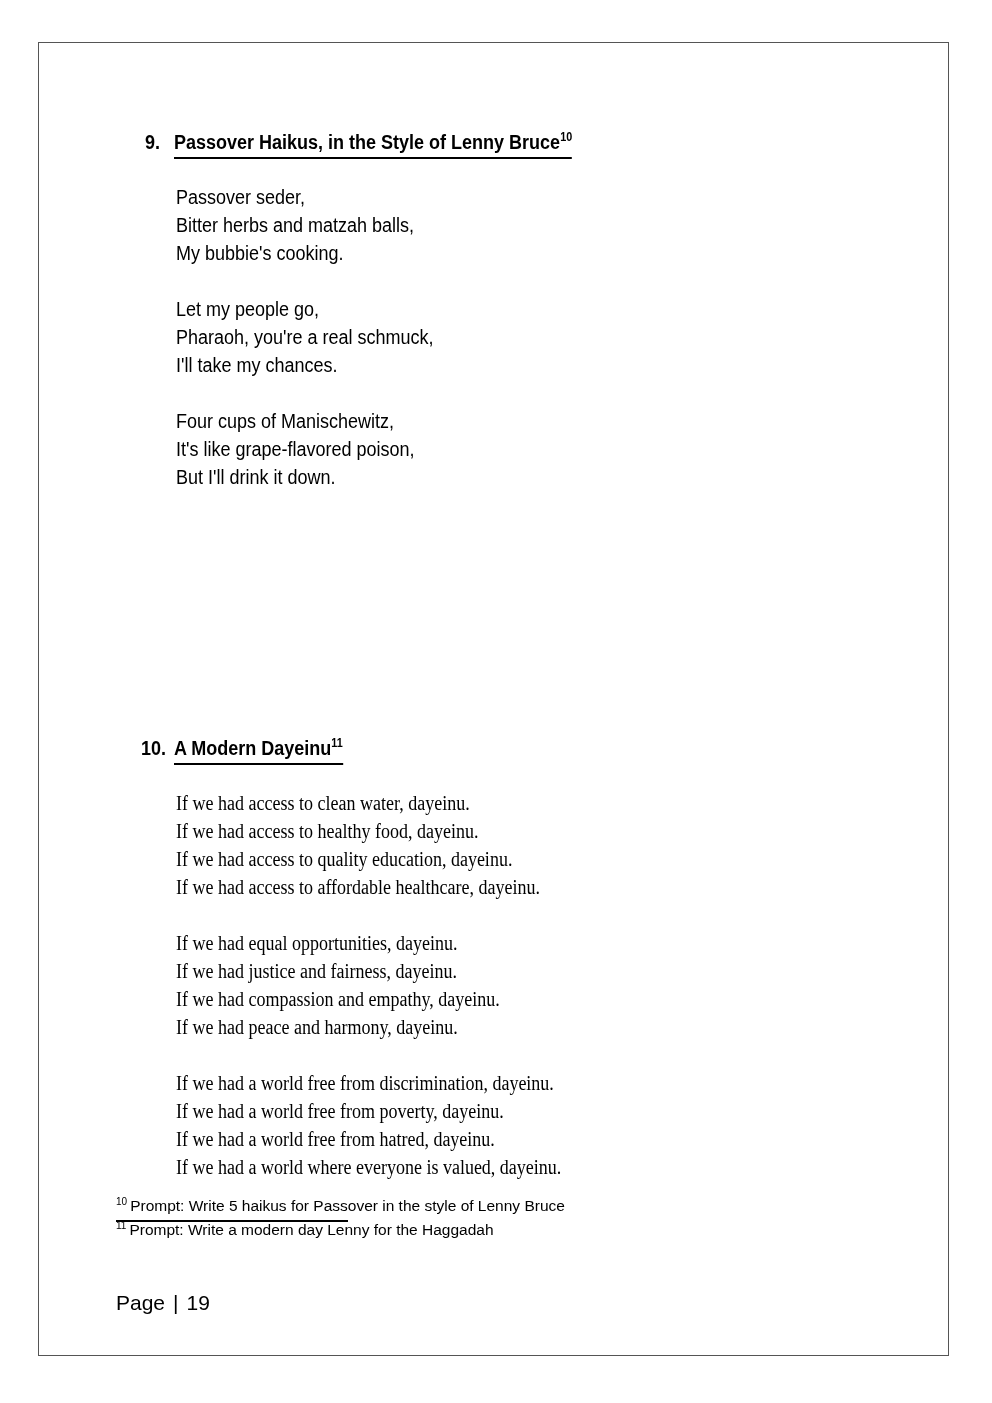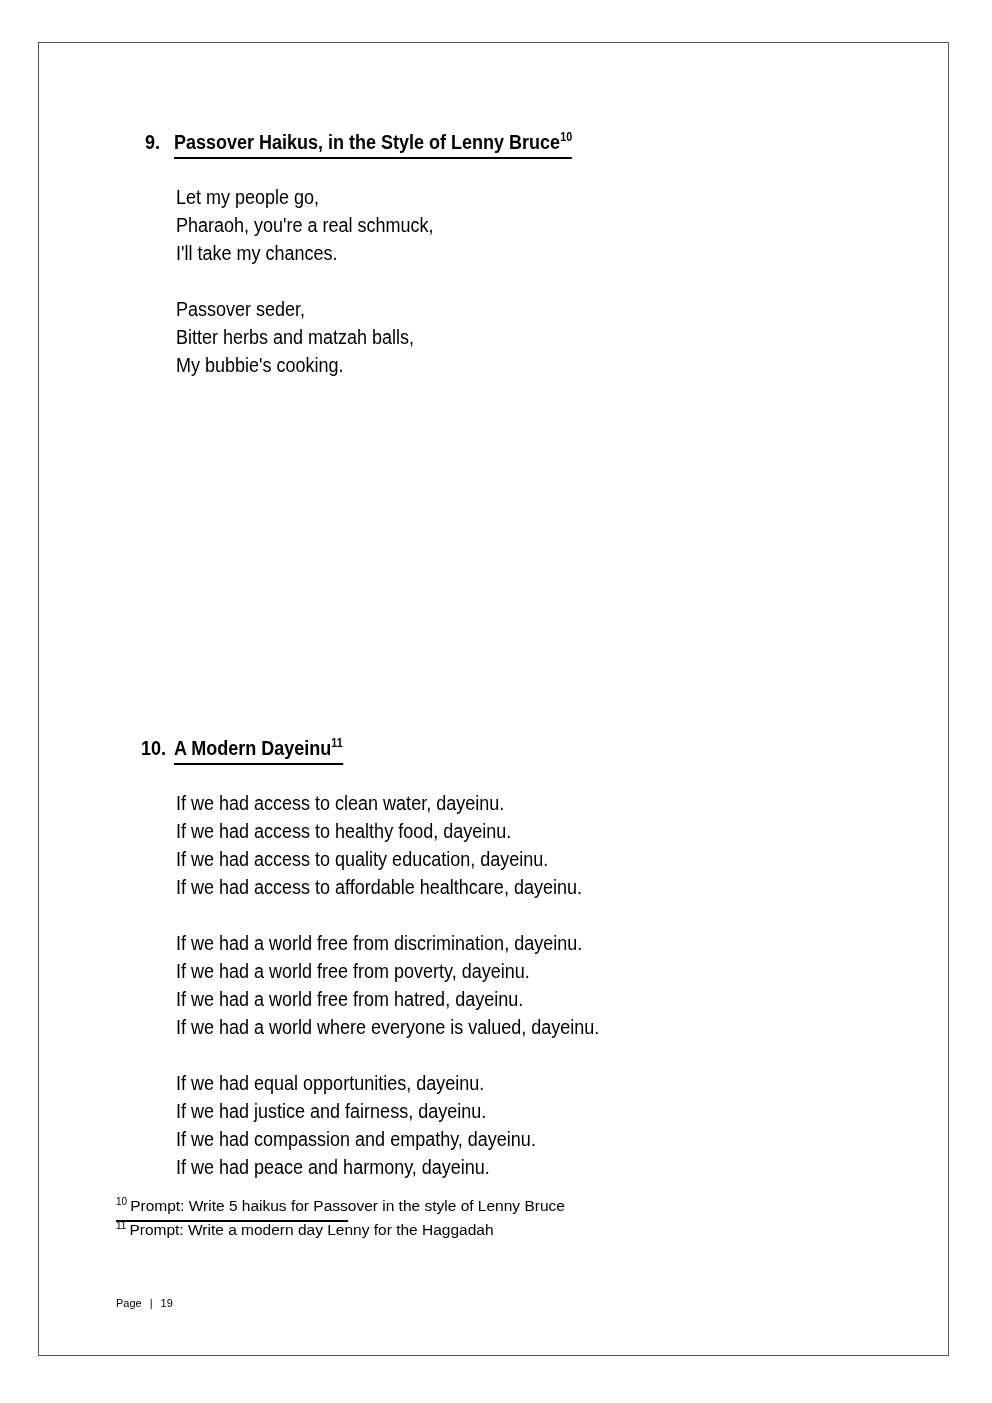--- a/index.html
+++ b/index.html
@@ -82,73 +82,78 @@
   .footnote sup {
     font-size: 10px;
     vertical-align: super;
     line-height: 0;
     margin-right: 3px;
   }
   .footer {
     position: absolute;
     left: 116px;
     top: 1292px;
-    font-size: 11px;
+    font-size: 21px;
     line-height: 22px;
     display: flex;
     gap: 8px;
     align-items: flex-start;
   }
 </style>
 </head>
 <body>
 
 <div class="page-border"></div>
 
 <span class="heading-num cond" style="left:145px; top:128px;">9.</span>
 <span class="heading-title cond" style="left:174px; top:128px;">
   <span class="u"><span>Passover Haikus, in the Style of Lenny Bruce</span><sup>10</sup></span>
 </span>
 
 <div class="poem" style="top:183px;">
   <div class="stanza">
+    <div class="line cond">Passover seder,</div>
+    <div class="line cond">Bitter herbs and matzah balls,</div>
+    <div class="line cond">My bubbie's cooking.</div>
+  </div>
+  <div class="stanza">
     <div class="line cond">Let my people go,</div>
     <div class="line cond">Pharaoh, you're a real schmuck,</div>
     <div class="line cond">I'll take my chances.</div>
   </div>
   <div class="stanza">
-    <div class="line cond">Passover seder,</div>
-    <div class="line cond">Bitter herbs and matzah balls,</div>
-    <div class="line cond">My bubbie's cooking.</div>
+    <div class="line cond">Four cups of Manischewitz,</div>
+    <div class="line cond">It's like grape-flavored poison,</div>
+    <div class="line cond">But I'll drink it down.</div>
   </div>
 </div>
 
 <span class="heading-num cond" style="left:141px; top:734px;">10.</span>
 <span class="heading-title cond" style="left:174px; top:734px;">
   <span class="u"><span>A Modern Dayeinu</span><sup>11</sup></span>
 </span>
 
-<div class="poem" style="top:789px;">
+<div class="poem" style="top:789px;font-family:Liberation Serif, serif;">
   <div class="stanza">
     <div class="line cond">If we had access to clean water, dayeinu.</div>
     <div class="line cond">If we had access to healthy food, dayeinu.</div>
     <div class="line cond">If we had access to quality education, dayeinu.</div>
     <div class="line cond">If we had access to affordable healthcare, dayeinu.</div>
   </div>
   <div class="stanza">
+    <div class="line cond">If we had equal opportunities, dayeinu.</div>
+    <div class="line cond">If we had justice and fairness, dayeinu.</div>
+    <div class="line cond">If we had compassion and empathy, dayeinu.</div>
+    <div class="line cond">If we had peace and harmony, dayeinu.</div>
+  </div>
+  <div class="stanza">
     <div class="line cond">If we had a world free from discrimination, dayeinu.</div>
     <div class="line cond">If we had a world free from poverty, dayeinu.</div>
     <div class="line cond">If we had a world free from hatred, dayeinu.</div>
     <div class="line cond">If we had a world where everyone is valued, dayeinu.</div>
-  </div>
-  <div class="stanza">
-    <div class="line cond">If we had equal opportunities, dayeinu.</div>
-    <div class="line cond">If we had justice and fairness, dayeinu.</div>
-    <div class="line cond">If we had compassion and empathy, dayeinu.</div>
-    <div class="line cond">If we had peace and harmony, dayeinu.</div>
   </div>
 </div>
 
 <div class="footnote-sep"></div>
 <div class="footnotes">
   <div class="footnote"><sup>10</sup><span>Prompt: Write 5 haikus for Passover in the style of Lenny Bruce</span></div>
   <div class="footnote"><sup>11</sup><span>Prompt: Write a modern day Lenny for the Haggadah</span></div>
 </div>
 
 <div class="footer">

